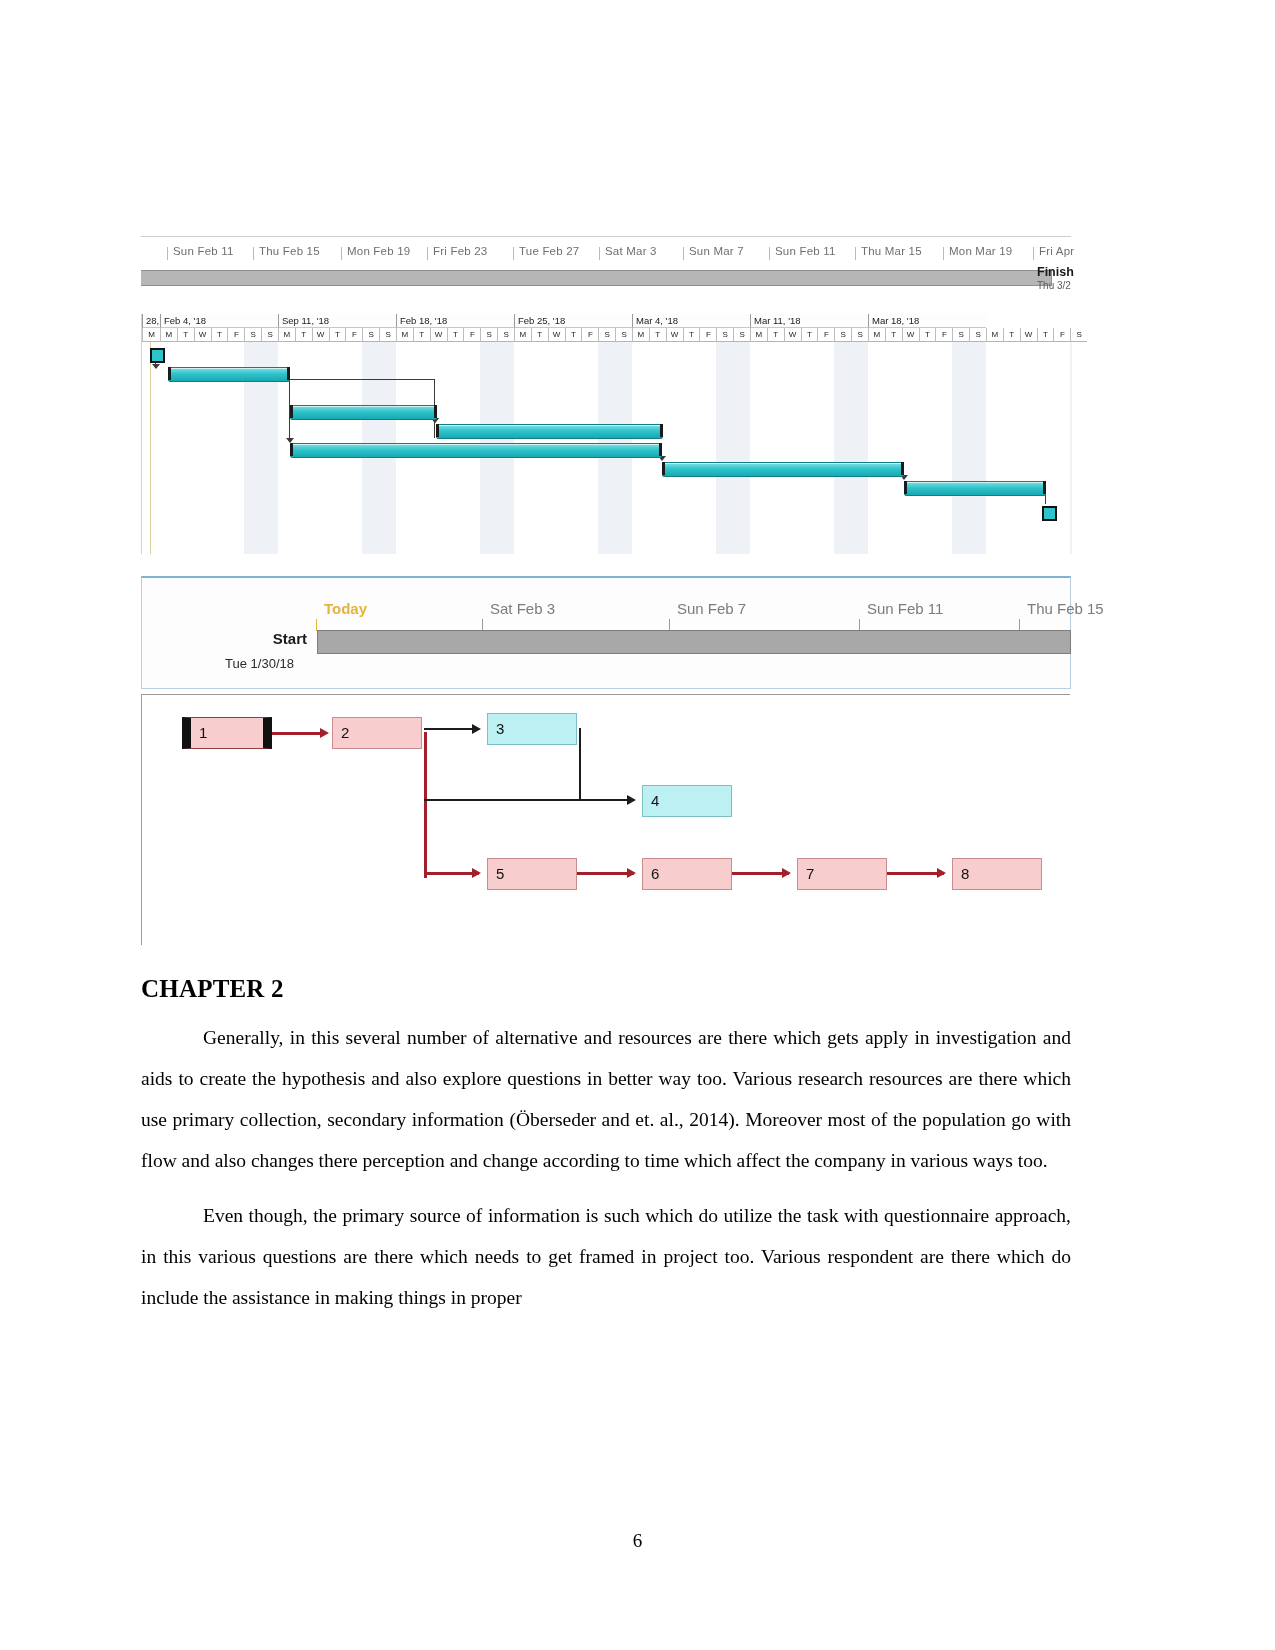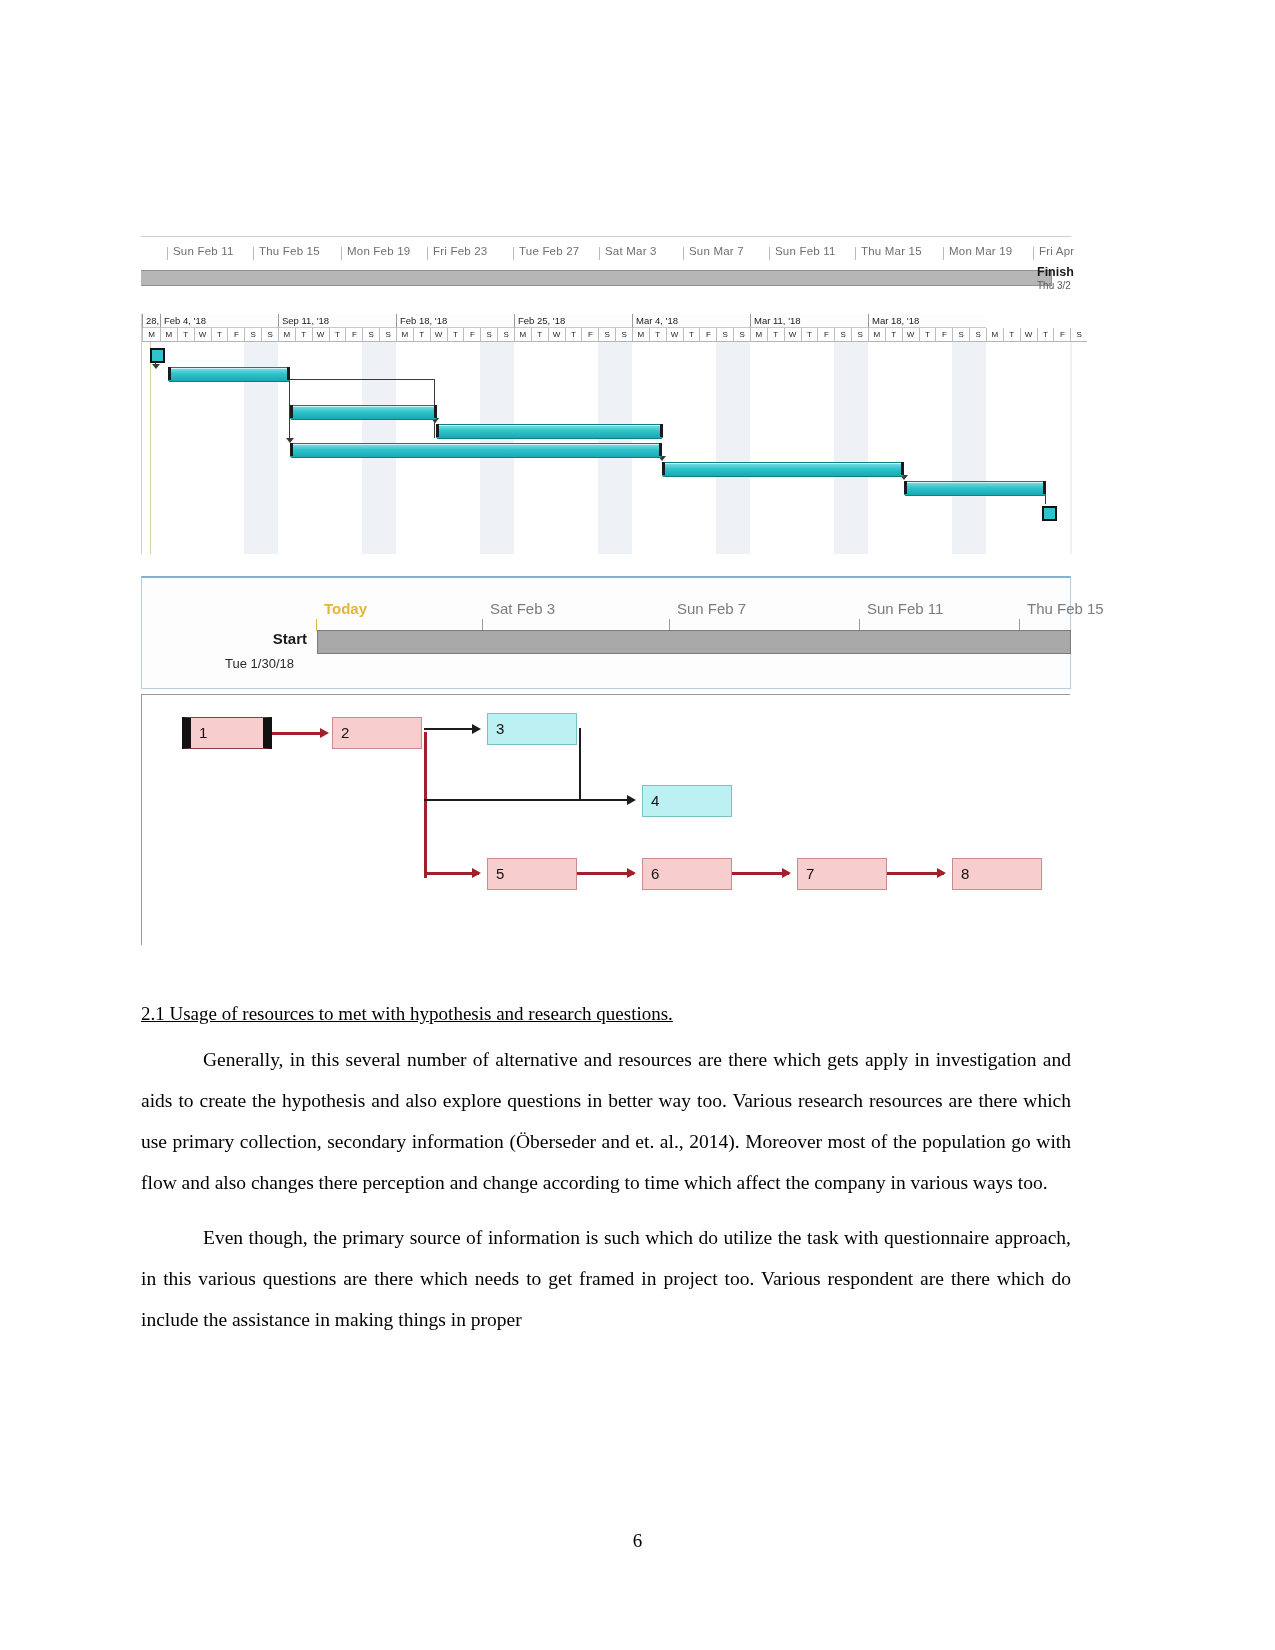--- a/index.html
+++ b/index.html
@@ -285,19 +285,19 @@
           <div class="node noncrit" style="left: 500px; top: 90px;">4</div>
           <div class="node crit" style="left: 345px; top: 163px;">5</div>
           <div class="node crit" style="left: 500px; top: 163px;">6</div>
           <div class="node crit" style="left: 655px; top: 163px;">7</div>
           <div class="node crit" style="left: 810px; top: 163px;">8</div>
         </div>
     </div>
   </div>
 
   <div class="doc">
-    <div class="subhead">2.1 Usage of resources to met with hypothesis and research questions.</div>
+    <h1 class="chap">CHAPTER 2</h1>
     <p class="body">Generally, in this several number of alternative and resources are there which gets apply in investigation and aids to create the hypothesis and also explore questions in better way too. Various research resources are there which use primary collection, secondary information (Öberseder and et. al., 2014). Moreover most of the population go with flow and also changes there perception and change according to time which affect the company in various ways too.</p>
     <p class="body">Even though, the primary source of information is such which do utilize the task with questionnaire approach, in this various questions are there which needs to get framed in project too. Various respondent are there which do include the assistance in making things in proper</p>
   </div>
 
   <div class="pageno">6</div>
 </div>
 
 </body></html>

